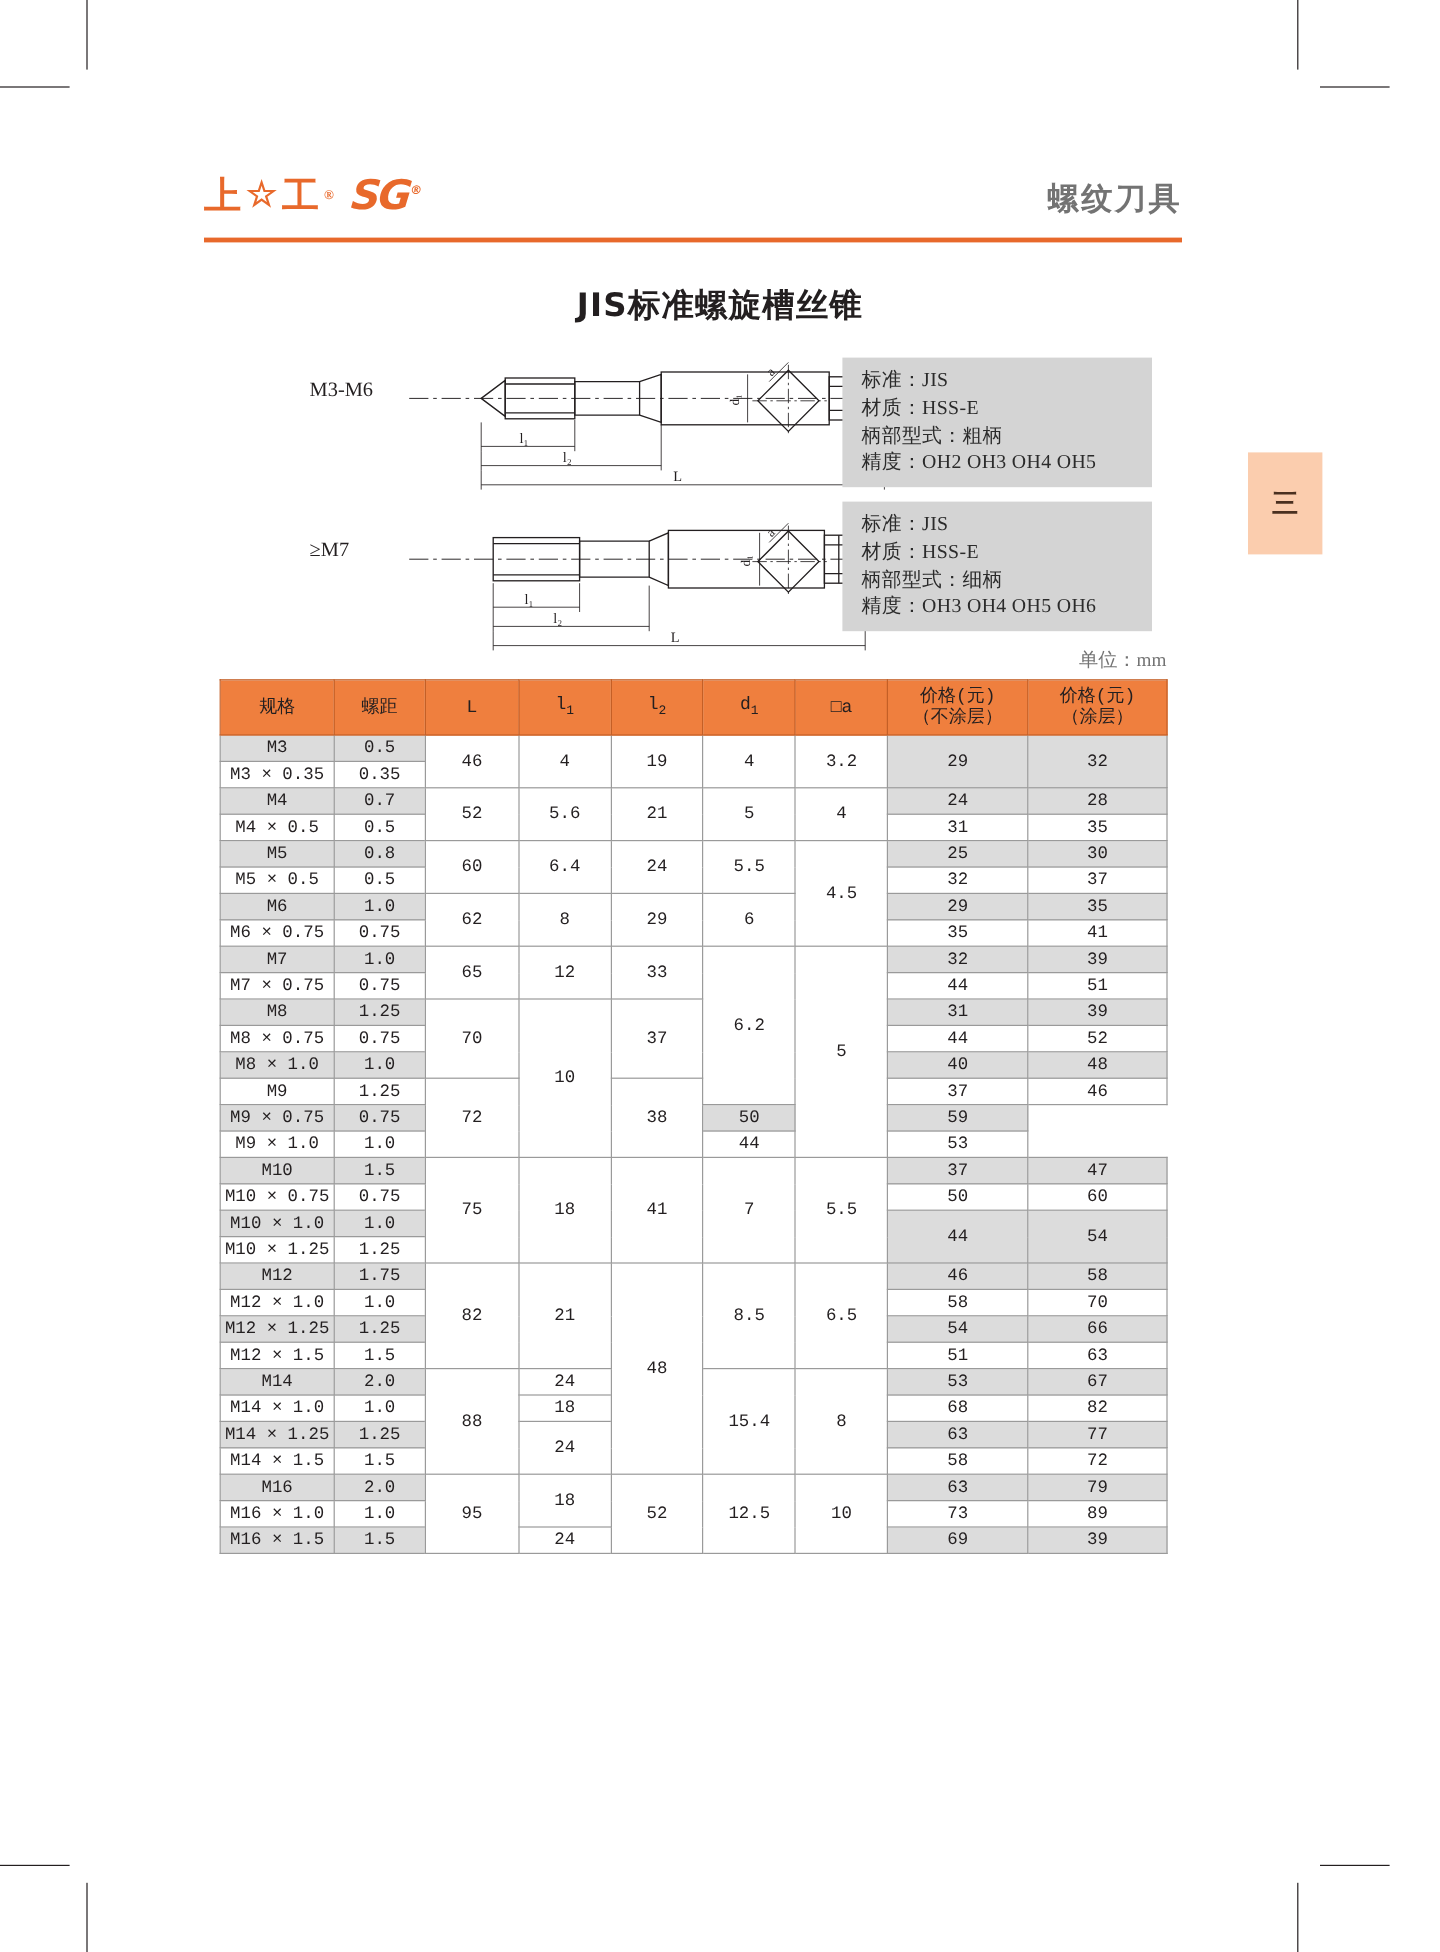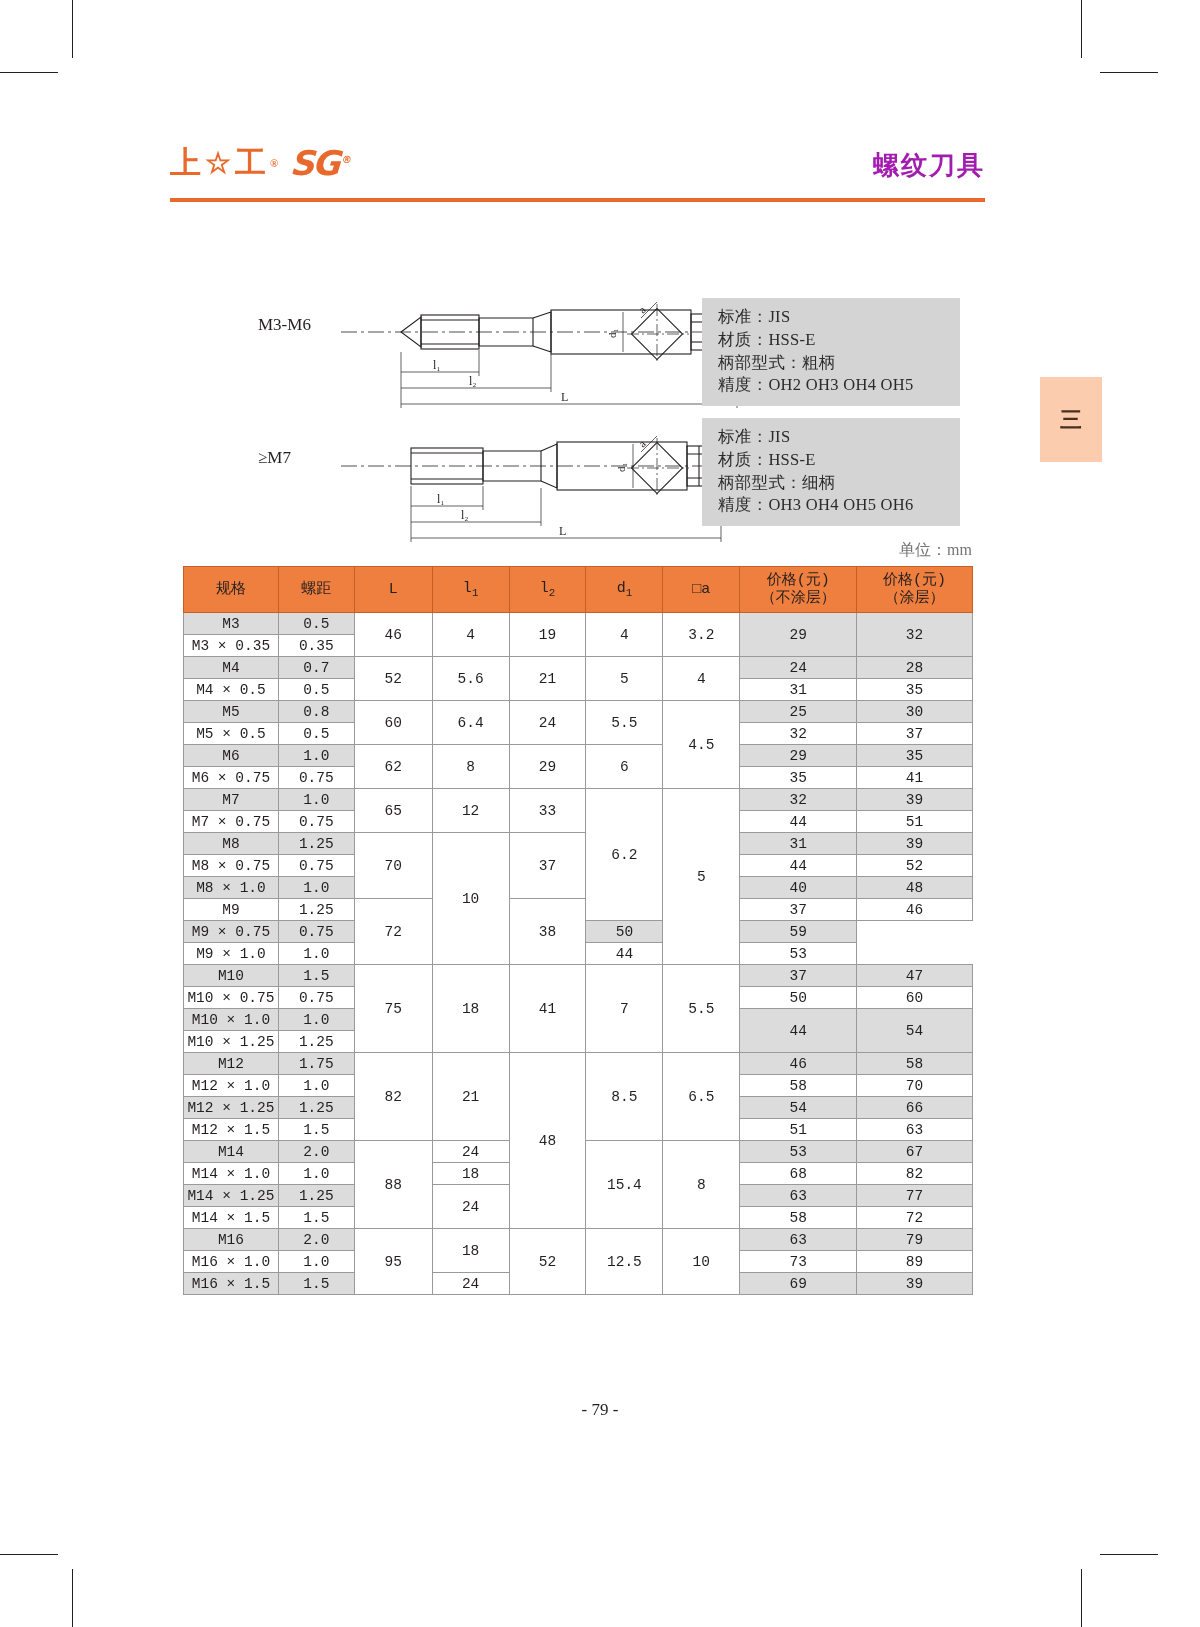--- a/index.html
+++ b/index.html
@@ -49,21 +49,21 @@
     font-style: italic;
     color: #e8692b;
     letter-spacing: -2px;
     position: relative;
     transform: skewX(-6deg);
   }
   .logo-sg sup { font-size: 10px; font-style: normal; }
   .header-title {
     position: absolute; right: 0; top: 8px;
     font-size: 26px; font-weight: 700;
-    color: #a21caf;
+    color: #737373;
     letter-spacing: 2px;
   }
   .header-rule {
     position: absolute; left: 0; top: 58px;
     width: 815px; height: 4px;
     background: #e8692b;
   }
 
   
   .page-title {
@@ -176,20 +176,21 @@
         <span class="logo-reg">®</span>
       </div>
       <div class="logo-sg">
         <span>S</span><span>G</span><sup>®</sup>
       </div>
     </div>
     <div class="header-title">螺纹刀具</div>
     <div class="header-rule"></div>
   </div>
 
+  <div class="page-title">JIS标准螺旋槽丝锥</div>
 
   <div class="fig-block" style="left:183px; top:290px; width:500px; height:120px;">
     <div class="fig-label" style="left:75px; top:25px;">M3-M6</div>
     <svg width="420" height="120" viewBox="0 0 420 120" style="position:absolute; left:150px; top:0;">
       <g stroke="#231f20" fill="none" stroke-width="1.1">
 
         <line x1="8" y1="42" x2="412" y2="42" stroke-dasharray="16,4,3,4" stroke-width="0.8"></line>
 
         <path d="M68 42 L88 27 L88 57 Z"></path>
 
@@ -568,16 +569,13 @@
             <td class="spec-name shade">M16 × 1.5</td>
             <td class="shade">1.5</td>
             <td>24</td>
             <td class="shade">69</td>
             <td class="shade">39</td>
           </tr>
         </tbody>
     </table>
   </div>
 
-  <div class="footer">
-    <span>- 79 -</span>
-  </div>
 </div>
 
 </body></html>

